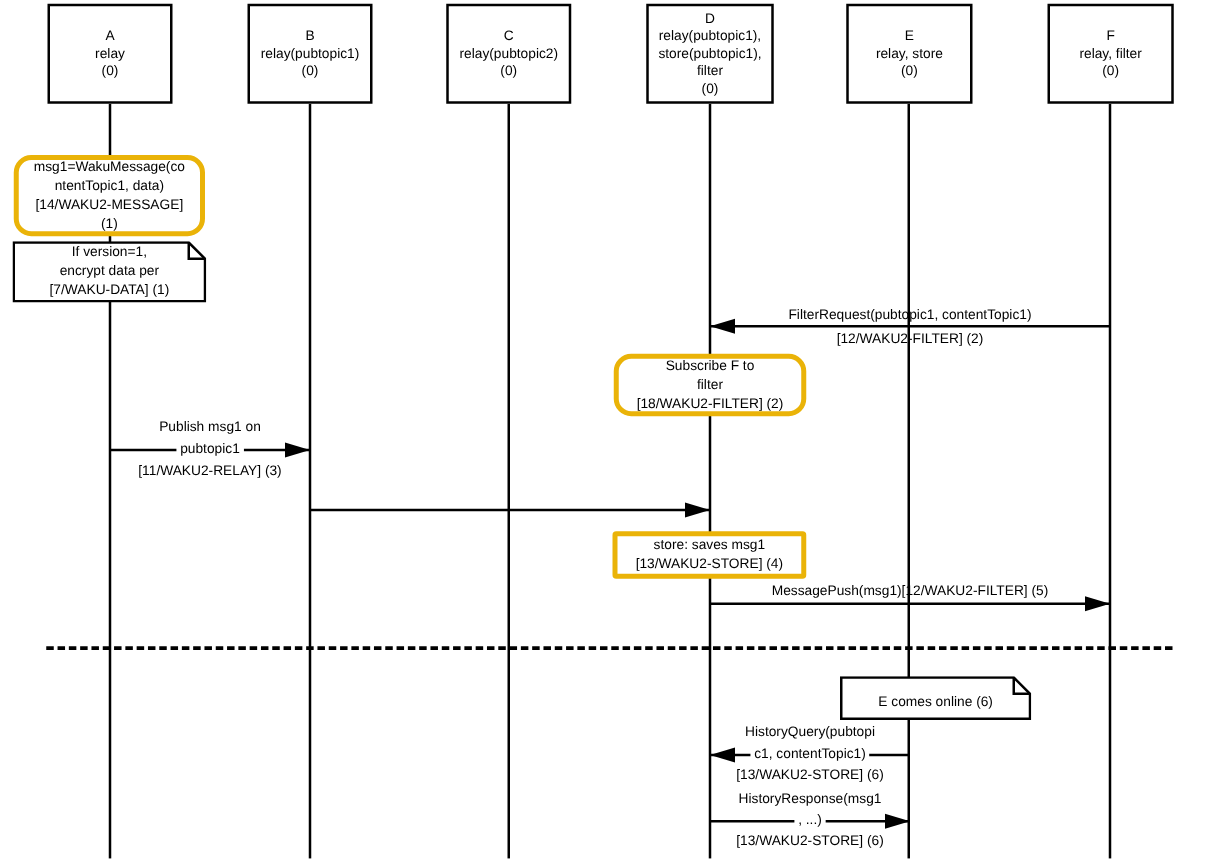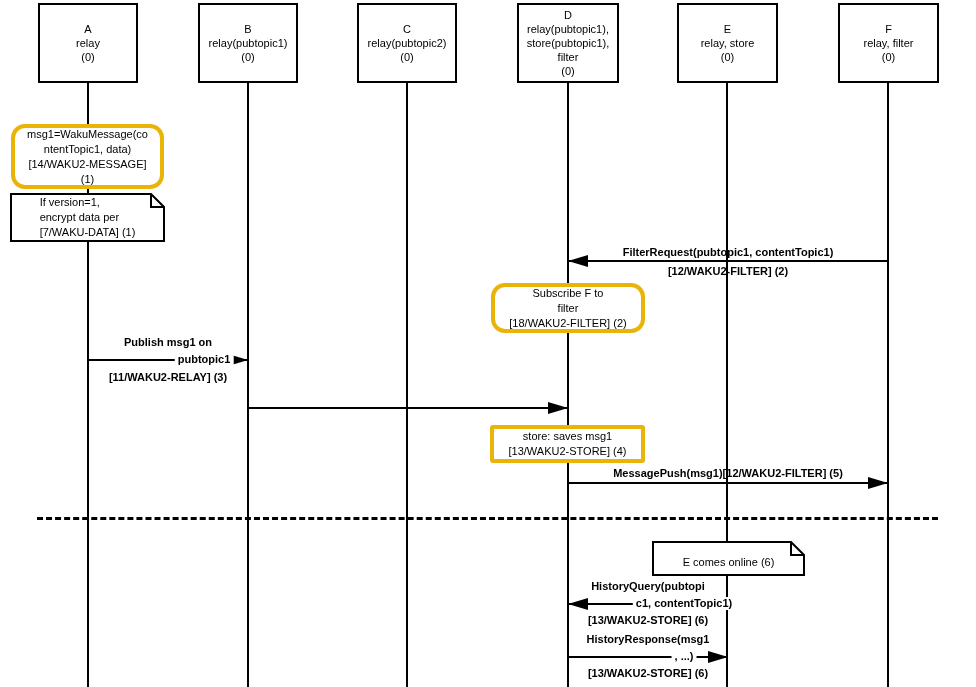--- a/index.html
+++ b/index.html
@@ -18,32 +18,32 @@
     position:absolute; box-sizing:border-box; border:4px solid #eab308; background:#fff;
     border-radius:14px; z-index:3;
     display:flex; align-items:center; justify-content:center;
     text-align:center; font-size:11px; line-height:15px; white-space:pre-line;
   }
   .fnote { position:absolute; z-index:3; font-size:11px; line-height:15px; }
   .fnote svg { position:absolute; left:0; top:0; display:block; }
   .fnote .ntext {
     position:absolute; left:0; top:0; right:0; bottom:0;
     display:flex; align-items:center; justify-content:center;
-    text-align:left; white-space:pre-line;
+    text-align:center; white-space:pre-line;
   }
   .mline { position:absolute; height:2px; background:#000; z-index:2; }
   .head { position:absolute; width:0; height:0; z-index:2;
     border-top:6px solid transparent; border-bottom:6px solid transparent; }
   .head.r { border-left:20px solid #000; }
   .head.l { border-right:20px solid #000; }
   .mlabel {
     position:absolute; transform:translateX(-50%); z-index:2;
-    font-size:11px; line-height:13px; white-space:nowrap; text-align:center;font-weight:bold;
+    font-size:11px; line-height:13px; white-space:nowrap; text-align:center;
   }
-  .mlabel.bg { background:#fff; padding:0 3px; z-index:3;margin-left:36px; }
+  .mlabel.bg { background:#fff; padding:0 3px; z-index:3; }
   .divider { position:absolute; border-top:3px dashed #000; z-index:2; }
 </style>
 </head>
 <body>
 
 <div class="canvas">
 
   <div class="lifeline" style="left:87px"></div>
   <div class="lifeline" style="left:247px"></div>
   <div class="lifeline" style="left:406px"></div>
@@ -113,21 +113,21 @@
     <span>store: saves msg1
 [13/WAKU2-STORE] (4)</span>
   </div>
 
   <div class="mline" style="left:568px;width:320px;top:482px"></div>
   <div class="head r" style="left:868px;top:477px"></div>
   <div class="mlabel" style="left:728px;top:467px">MessagePush(msg1)[12/WAKU2-FILTER] (5)</div>
 
   <div class="divider" style="left:37px;top:517px;width:901px"></div>
 
-  <div class="fnote" style="left:652px;top:541px;width:153px;height:43px">
+  <div class="fnote" style="left:672px;top:541px;width:153px;height:43px">
     <svg width="153" height="35">
       <path d="M1 1 H139 L152 14 V34 H1 Z" fill="#ffffff" stroke="#000000" stroke-width="2"></path>
       <path d="M139 1 V14 H152" fill="none" stroke="#000000" stroke-width="2"></path>
     </svg>
     <span class="ntext">E comes online (6)</span>
   </div>
 
   <div class="mline" style="left:568px;width:160px;top:603px"></div>
   <div class="head l" style="left:568px;top:598px"></div>
   <div class="mlabel" style="left:648px;top:580px">HistoryQuery(pubtopi</div>

